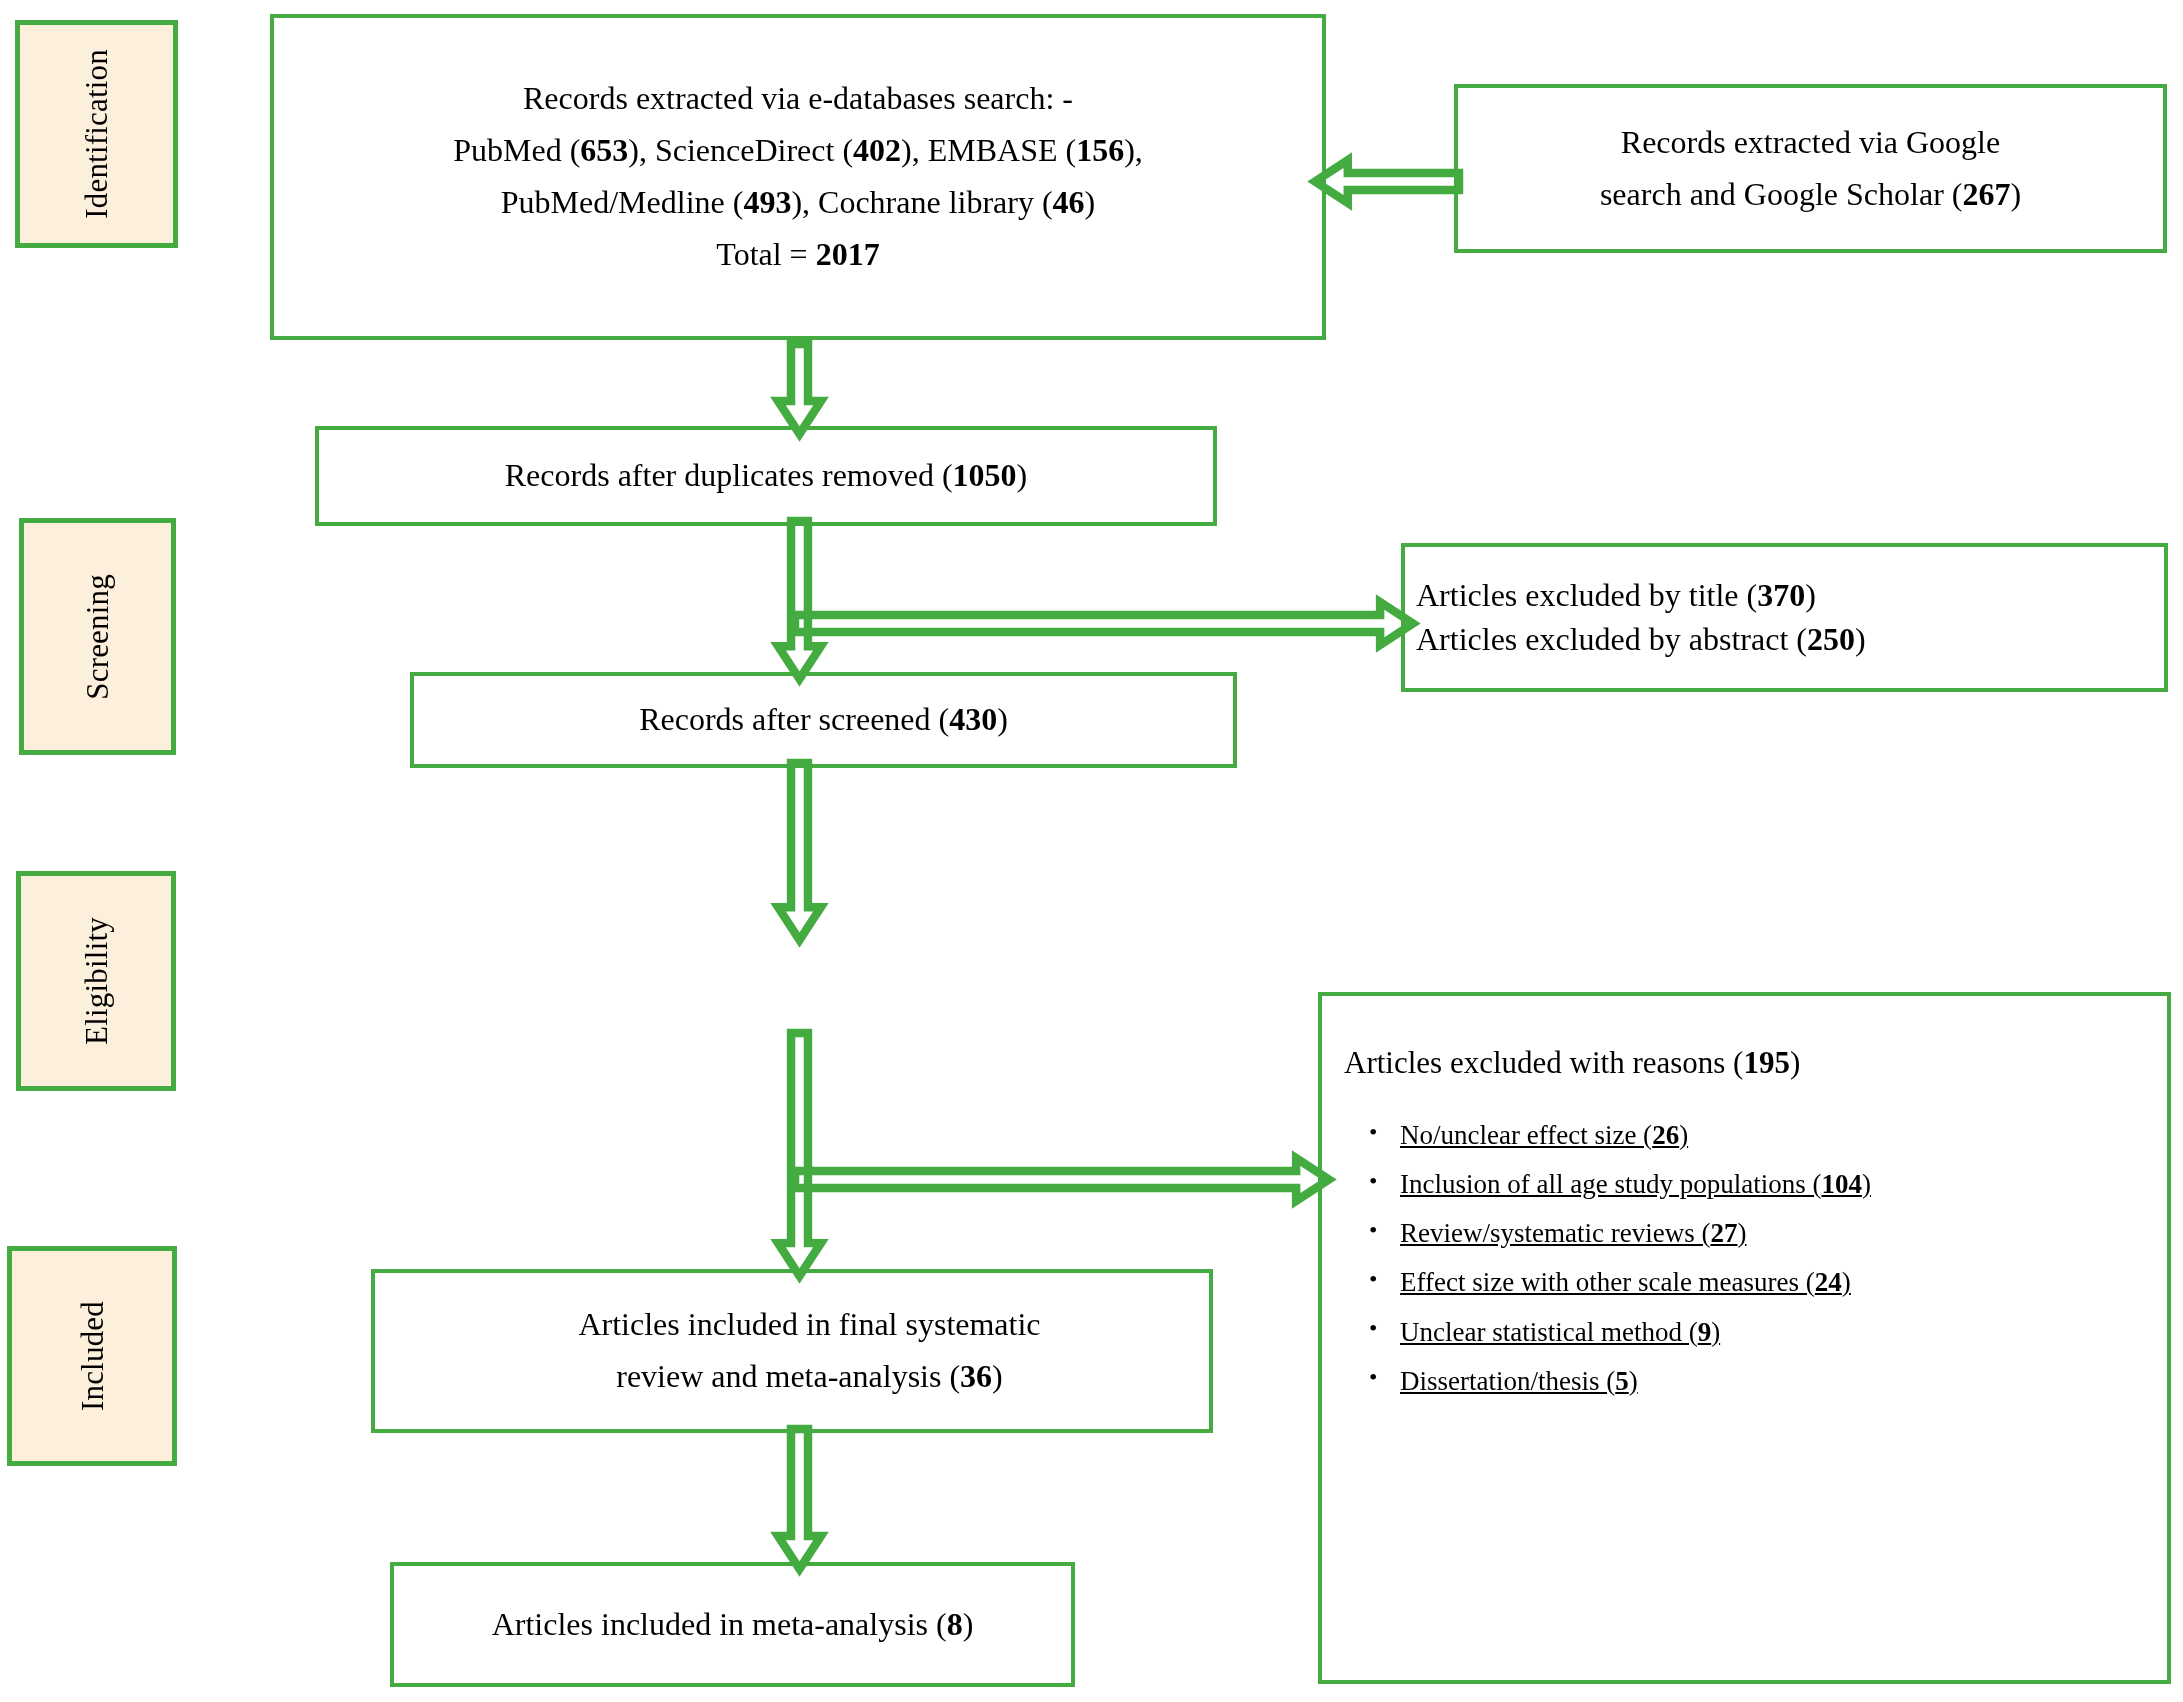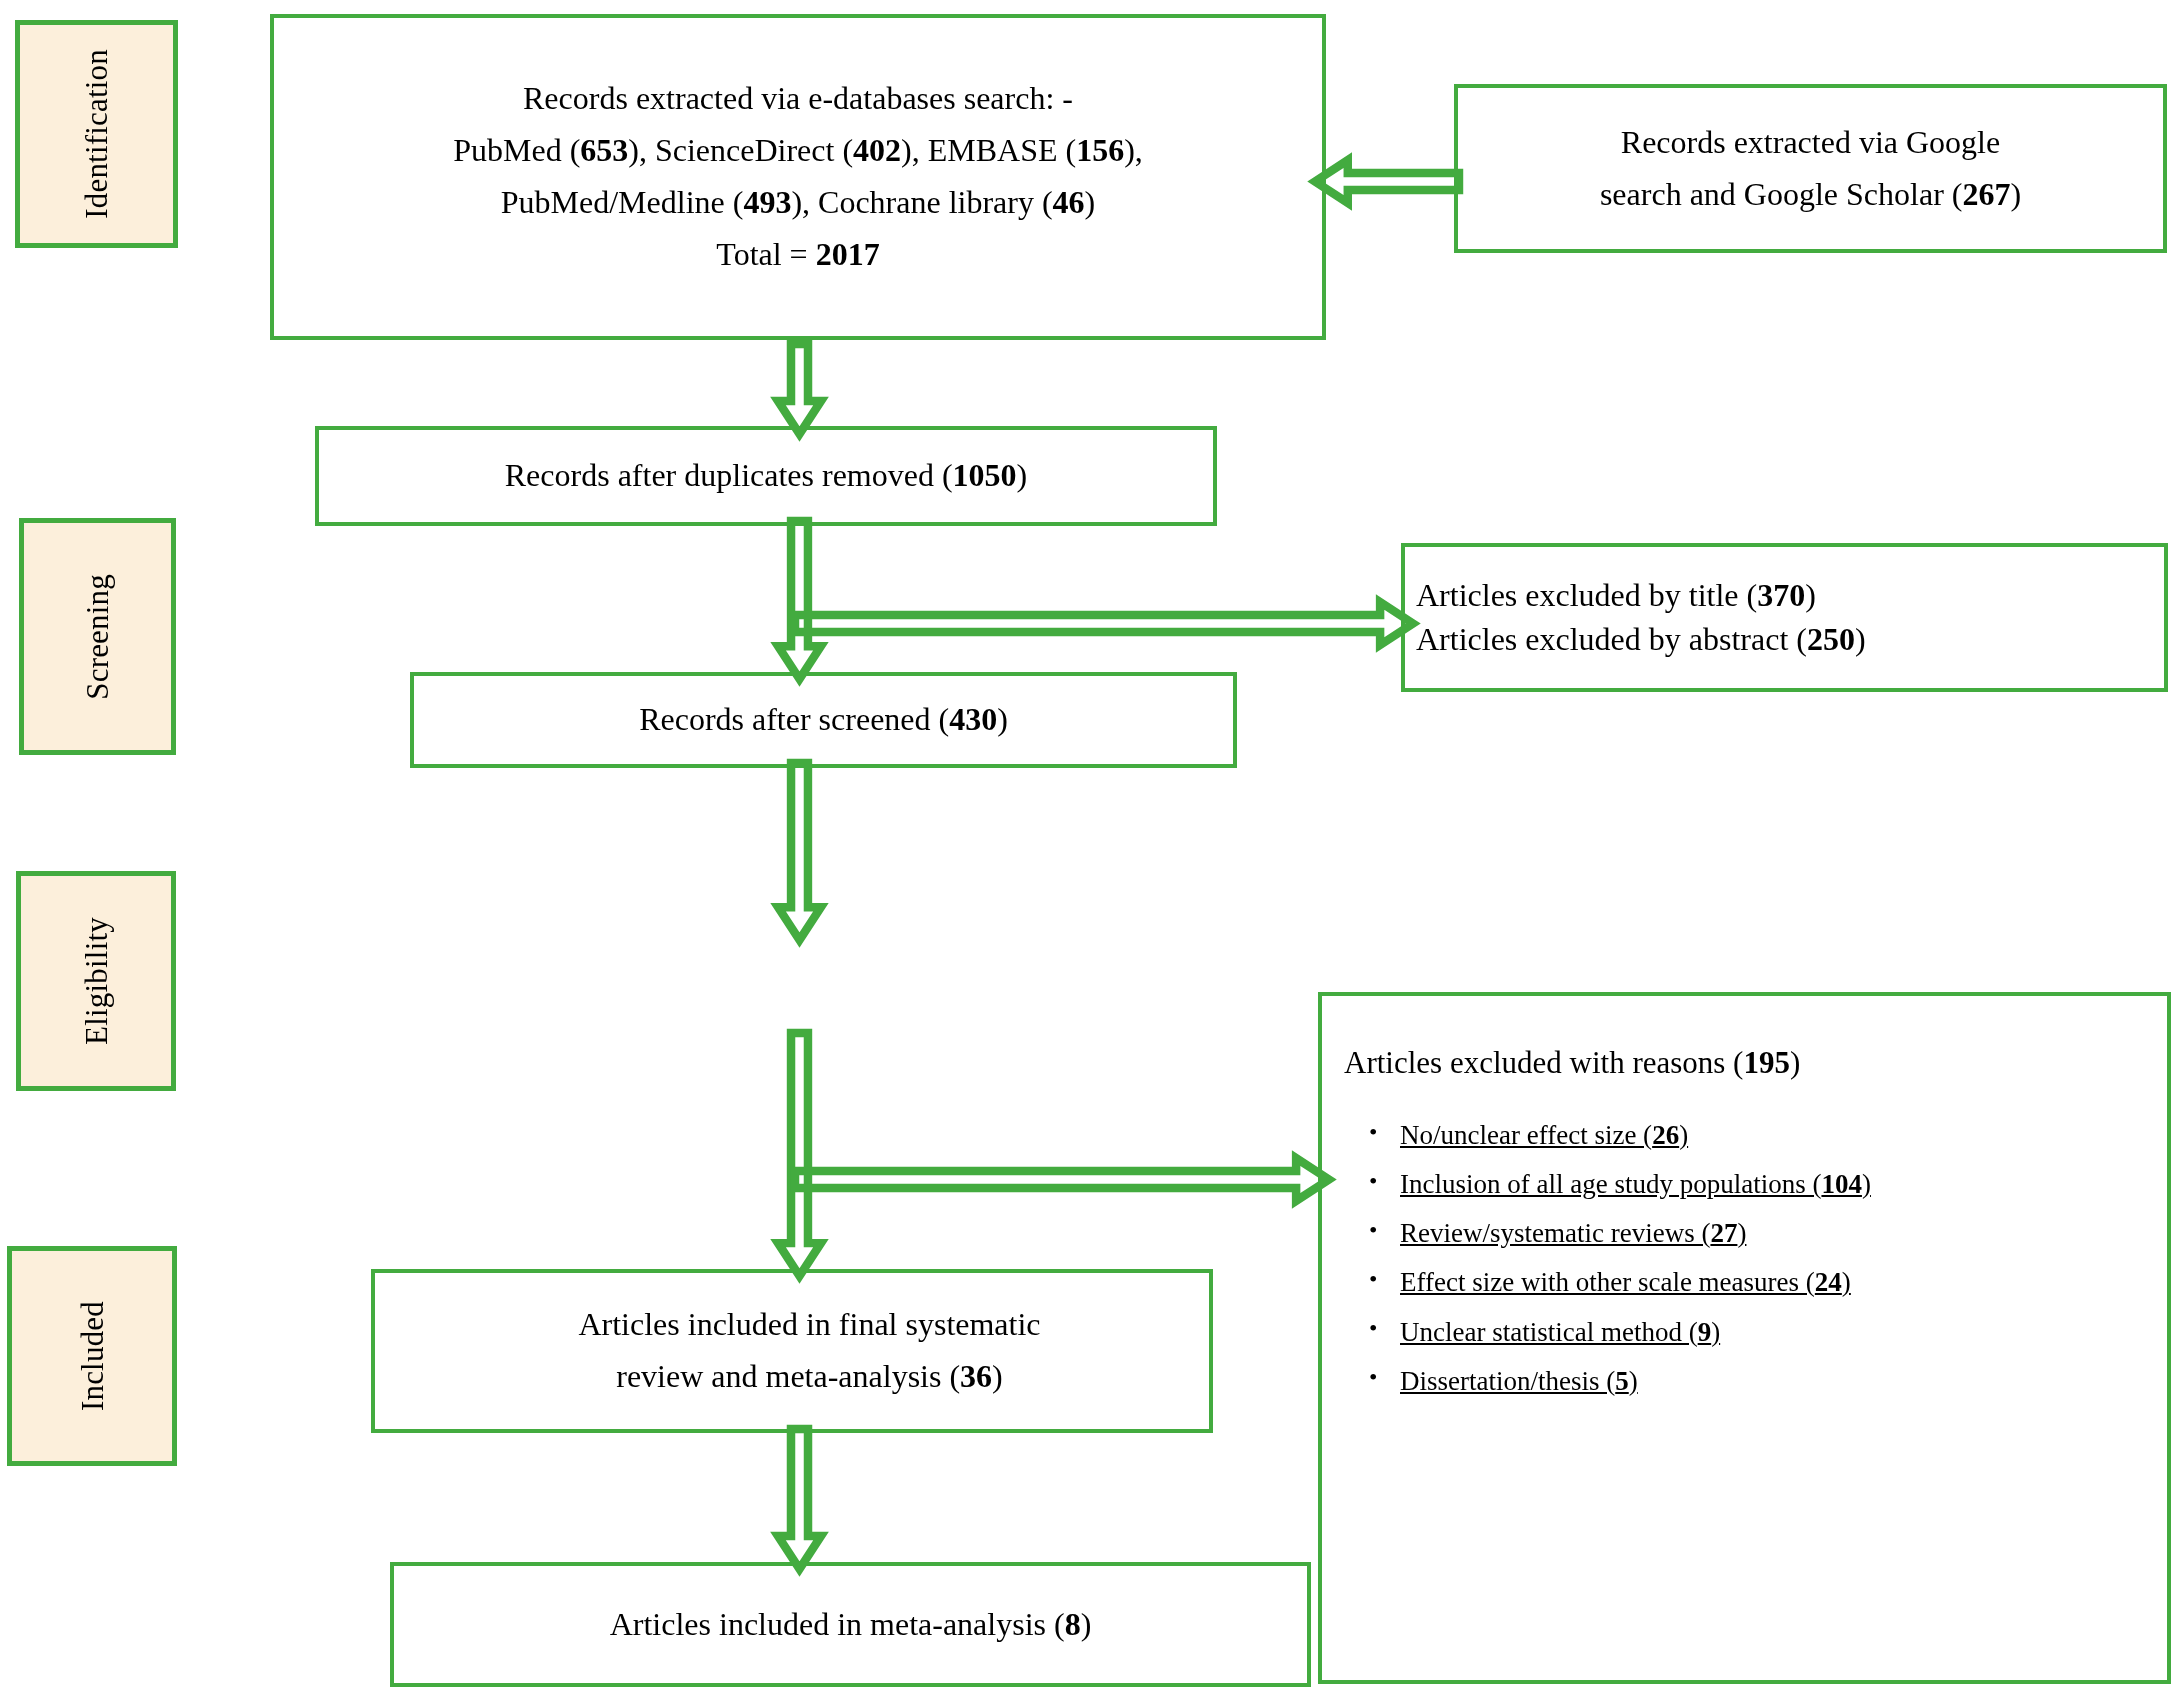--- a/index.html
+++ b/index.html
@@ -184,21 +184,21 @@
 
   <div class="node" style="left:371px; top:1269px; width:842px; height:164px;padding-left:35px;">
     <div class="node-text">
       <div><span>Articles included in final systematic</span></div>
       <div>
         <span>review and meta-analysis (</span><b>36</b><span>)</span>
       </div>
     </div>
   </div>
 
-  <div class="node" style="left:390px; top:1562px; width:921px; height:125px;">
+  <div class="node" style="left:390px; top:1562px; width:685px; height:125px;">
     <div class="node-text">
       <span>Articles included in meta-analysis (</span><b>8</b><span>)</span>
     </div>
   </div>
 
   <div class="conn" style="left:1315px; top:149px; width:144px; height:65px;">
     <svg width="144" height="65" viewBox="0 0 290 130">
       <polygon points="0,65 66,22 66,48 290,48 290,82 66,82 66,108" fill="none" stroke="#43ab3f" stroke-width="17"></polygon>
     </svg>
   </div>

